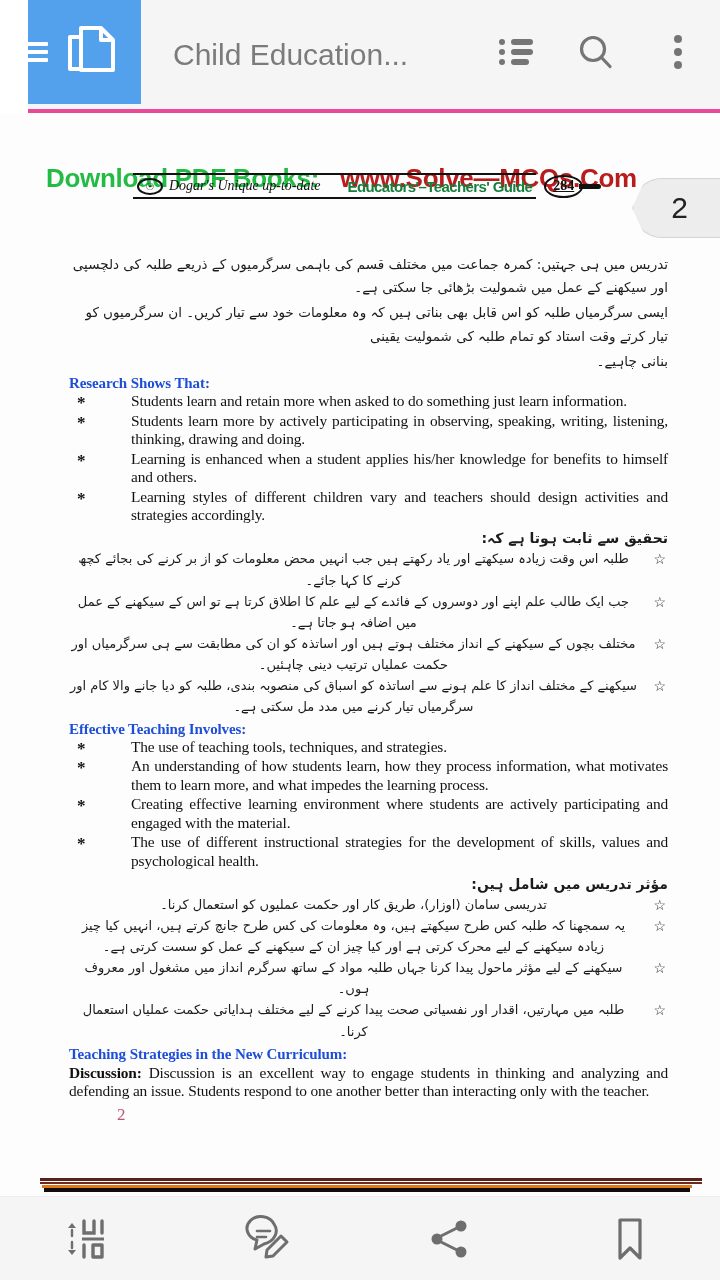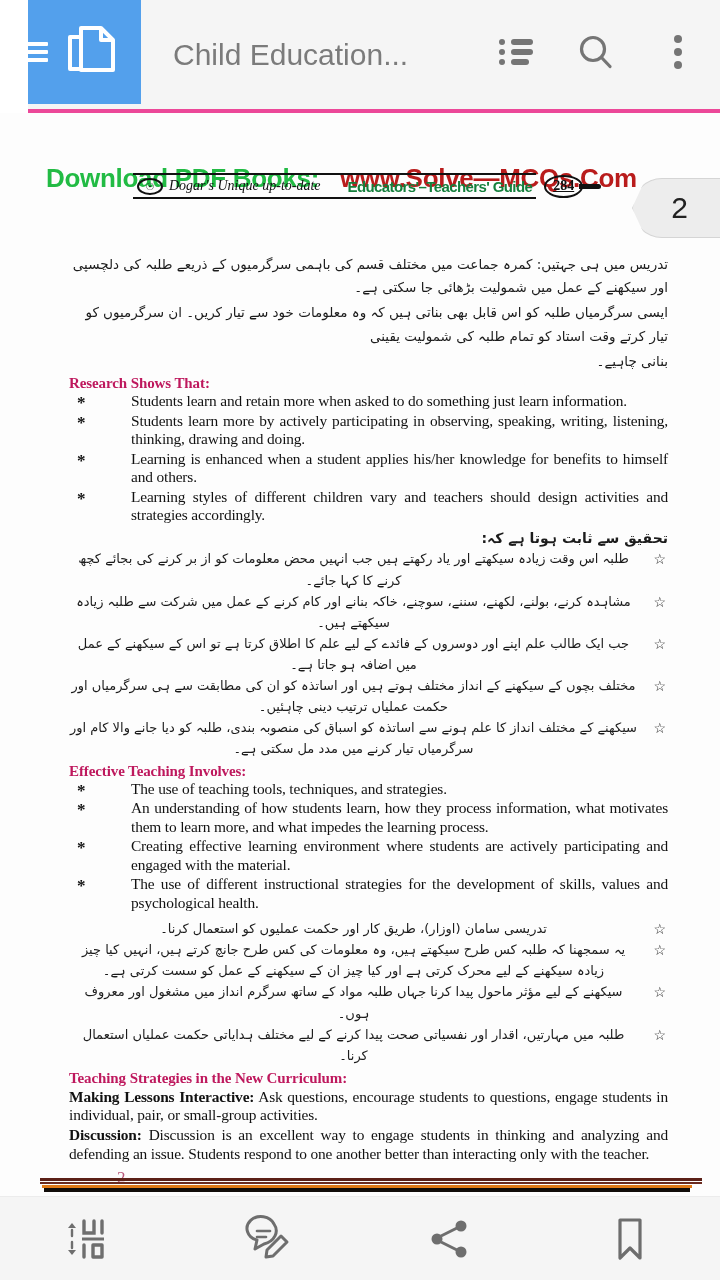--- a/index.html
+++ b/index.html
@@ -207,21 +207,21 @@
     font-family: "DejaVu Sans", sans-serif;
     font-size: 13.5px;
     line-height: 1.72;
     color: #1c1c1c;
     margin-bottom: 2px;
   }
   .eng-head {
     font-family: "Liberation Serif", serif;
     font-weight: bold;
     font-size: 15px;
-    color: #be185d;
+    color: #1d4ed8;
     margin-top: 2px;
     letter-spacing: -0.1px;
   }
   ul.bullets { list-style: none; margin: 0 0 2px 0; padding: 0; }
   ul.bullets > li {
     position: relative;
     padding-left: 62px;
     font-family: "Liberation Serif", serif;
     font-size: 15.4px;
     line-height: 1.20;
@@ -400,48 +400,45 @@
           <li>Students learn and retain more when asked to do something just learn information.</li>
           <li>Students learn more by actively participating in observing, speaking, writing, listening, thinking, drawing and doing.</li>
           <li>Learning is enhanced when a student applies his/her knowledge for benefits to himself and others.</li>
           <li>Learning styles of different children vary and teachers should design activities and strategies accordingly.</li>
         </ul>
 
         <div class="urdu-block">
           <div class="urdu-title">تحقیق سے ثابت ہوتا ہے کہ:</div>
           <ul class="stars">
             <li>طلبہ اس وقت زیادہ سیکھتے اور یاد رکھتے ہیں جب انہیں محض معلومات کو از بر کرنے کی بجائے کچھ کرنے کا کہا جائے۔</li>
-            <li>مشاہدہ کرنے، بولنے، لکھنے، سننے، سوچنے، خاکہ بنانے اور کام کرنے کے عمل میں شرکت سے طلبہ زیادہ سیکھتے ہیں۔</li>
             <li>جب ایک طالب علم اپنے اور دوسروں کے فائدے کے لیے علم کا اطلاق کرتا ہے تو اس کے سیکھنے کے عمل میں اضافہ ہو جاتا ہے۔</li>
             <li>مختلف بچوں کے سیکھنے کے انداز مختلف ہوتے ہیں اور اساتذہ کو ان کی مطابقت سے ہی سرگرمیاں اور حکمت عملیاں ترتیب دینی چاہئیں۔</li>
             <li>سیکھنے کے مختلف انداز کا علم ہونے سے اساتذہ کو اسباق کی منصوبہ بندی، طلبہ کو دیا جانے والا کام اور سرگرمیاں تیار کرنے میں مدد مل سکتی ہے۔</li>
           </ul>
         </div>
 
         <div class="eng-head">Effective Teaching Involves:</div>
         <ul class="bullets">
           <li>The use of teaching tools, techniques, and strategies.</li>
           <li>An understanding of how students learn, how they process information, what motivates them to learn more, and what impedes the learning process.</li>
           <li>Creating effective learning environment where students are actively participating and engaged with the material.</li>
           <li>The use of different instructional strategies for the development of skills, values and psychological health.</li>
         </ul>
 
         <div class="urdu-block">
+          <div class="urdu-title">مؤثر تدریس میں شامل ہیں:</div>
           <ul class="stars">
             <li>تدریسی سامان (اوزار)، طریق کار اور حکمت عملیوں کو استعمال کرنا۔</li>
             <li>یہ سمجھنا کہ طلبہ کس طرح سیکھتے ہیں، وہ معلومات کی کس طرح جانچ کرتے ہیں، انہیں کیا چیز زیادہ سیکھنے کے لیے محرک کرتی ہے اور کیا چیز ان کے سیکھنے کے عمل کو سست کرتی ہے۔</li>
             <li>سیکھنے کے لیے مؤثر ماحول پیدا کرنا جہاں طلبہ مواد کے ساتھ سرگرم انداز میں مشغول اور معروف ہوں۔</li>
             <li>طلبہ میں مہارتیں، اقدار اور نفسیاتی صحت پیدا کرنے کے لیے مختلف ہدایاتی حکمت عملیاں استعمال کرنا۔</li>
           </ul>
         </div>
 
         <div class="eng-head">Teaching Strategies in the New Curriculum:</div>
-        <div class="para">
-          <b>Making Lessons Interactive:</b><span> Ask questions, encourage students to questions, engage students in individual, pair, or small-group activities.</span>
-        </div>
         <div class="para">
           <b>Discussion:</b><span> Discussion is an excellent way to engage students in thinking and analyzing and defending an issue. Students respond to one another better than interacting only with the teacher.</span>
         </div>
         <div class="pagenum-faint">2</div>
       </div>
 
       <div class="edge-bar">
         <div class="l1"></div>
         <div class="l2"></div>
         <div class="l3"></div>

